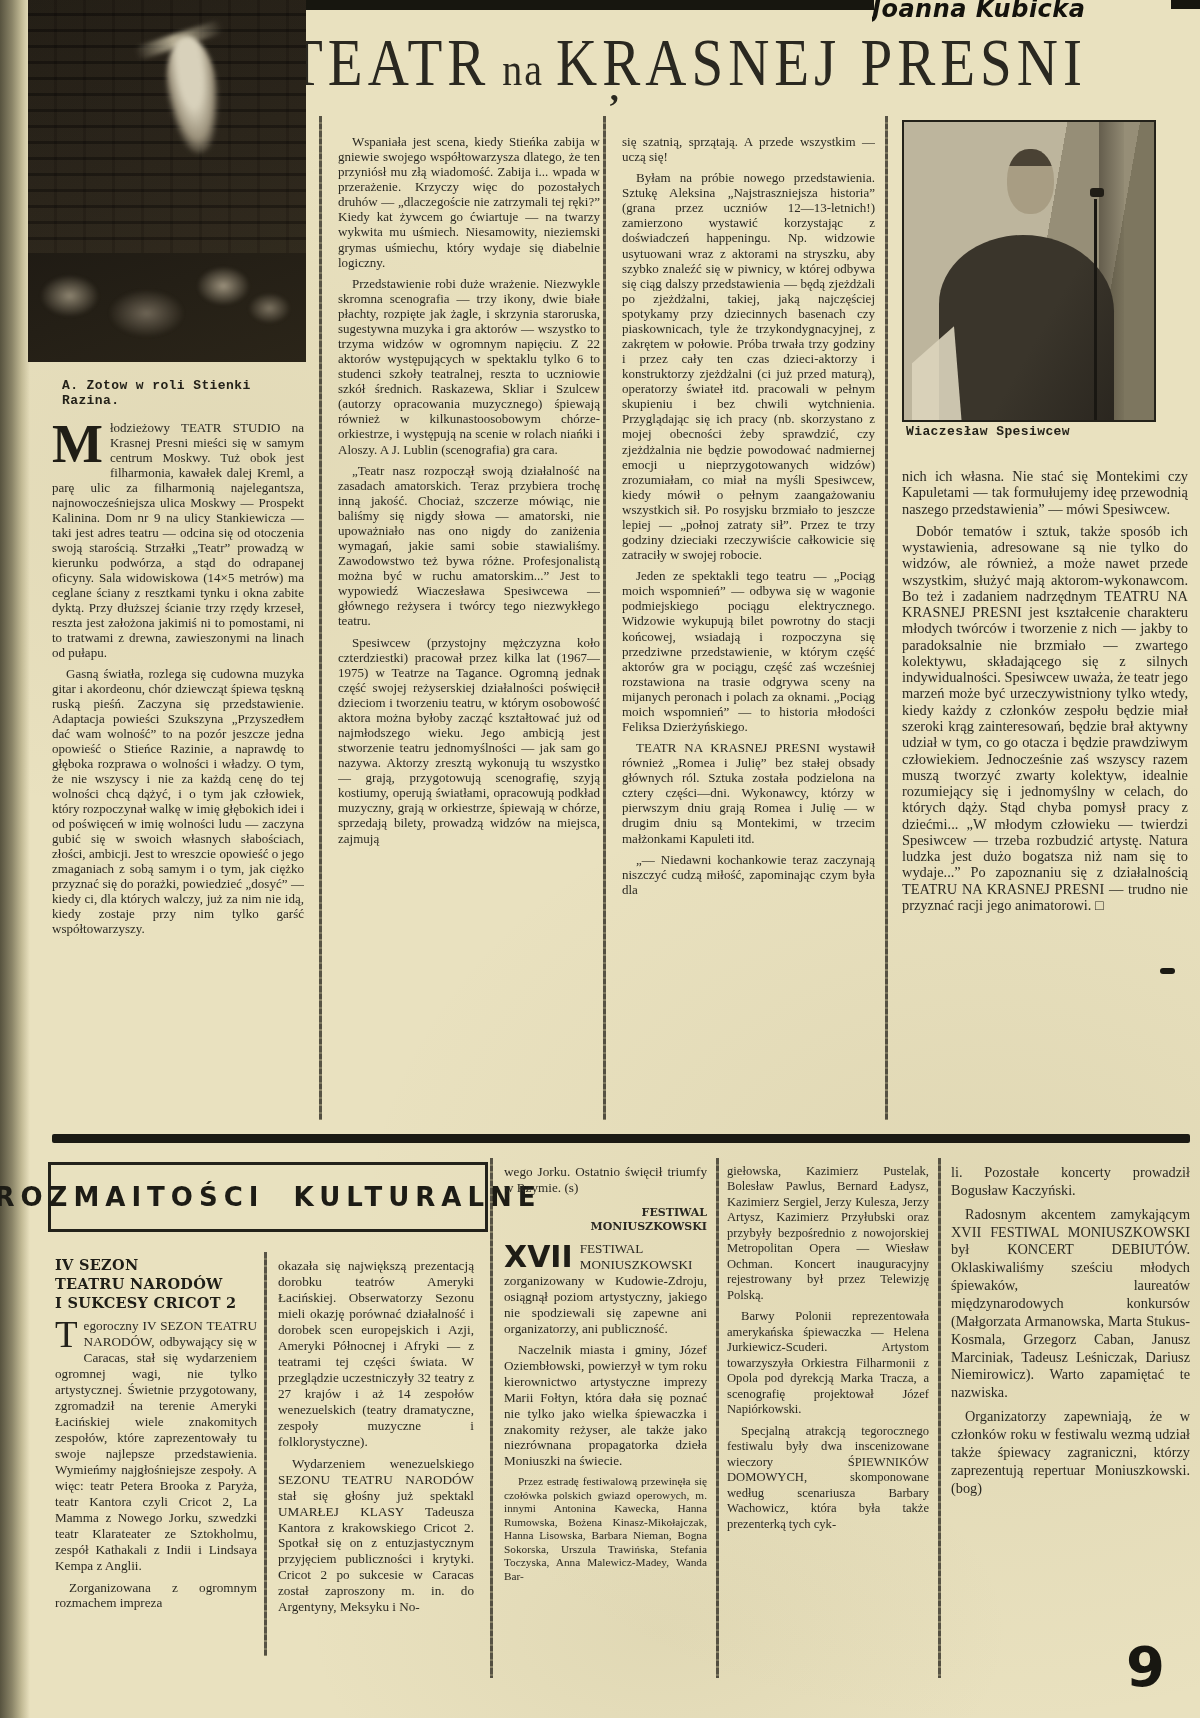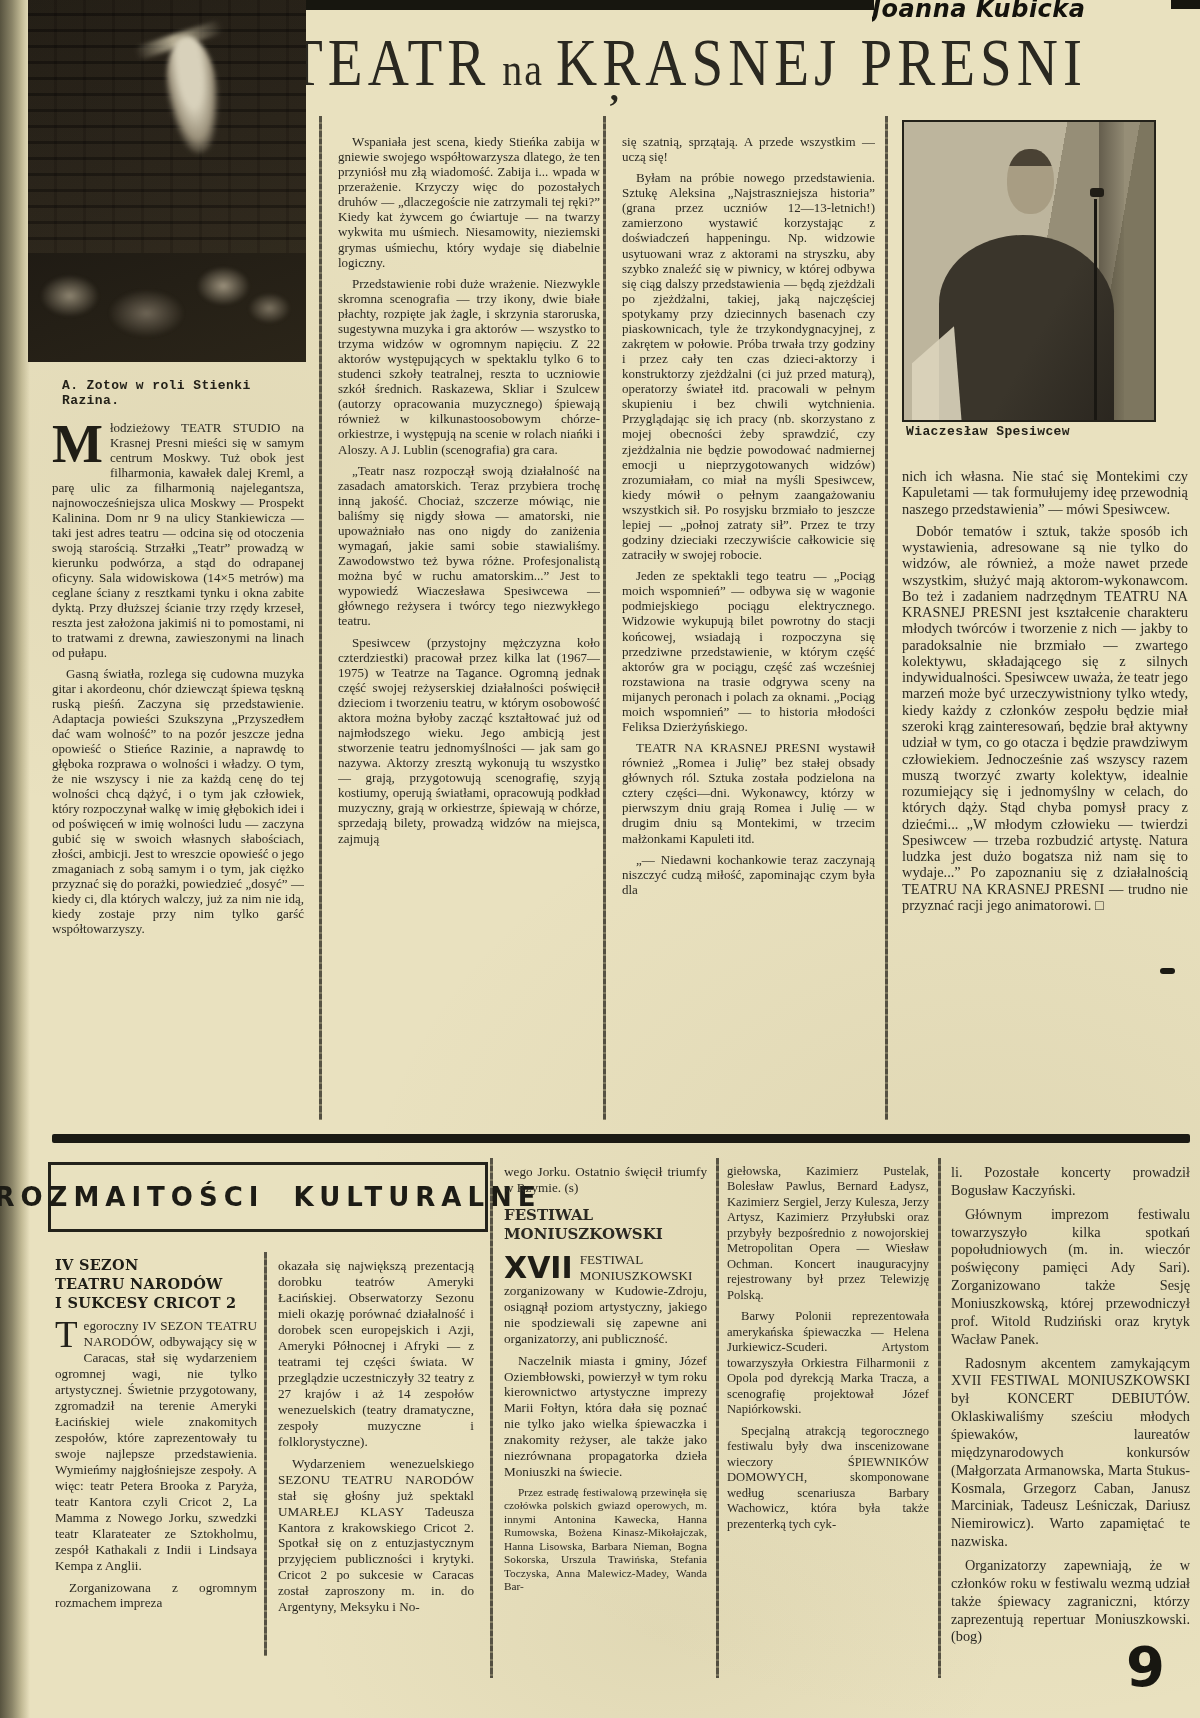--- a/index.html
+++ b/index.html
@@ -84,21 +84,21 @@
     display:flex;align-items:center;justify-content:center;background:rgba(233,225,191,.3);}
   .kult-title{font-family:"DejaVu Sans",sans-serif;font-weight:800;font-size:26px;letter-spacing:6px;word-spacing:14px;color:#1d1c15;white-space:nowrap;}
 
   .subhead{position:absolute;text-align:left;font-family:"DejaVu Serif",serif;font-weight:700;font-size:14.5px;line-height:1.3;color:#1f1e17;letter-spacing:.3px;}
   .bcol{text-align:justify;}
   #colA{left:55px;top:1318px;width:202px;height:354px;font-size:13.2px;line-height:1.21;}
   #colB{left:278px;top:1258px;width:196px;height:412px;font-size:13.2px;line-height:1.21;}
   #colC{left:504px;top:1164px;width:203px;height:512px;font-size:13.2px;line-height:1.2;}
   #colD{left:727px;top:1164px;width:202px;height:512px;font-size:12.6px;line-height:1.23;}
   #colE{left:951px;top:1164px;width:239px;height:510px;font-size:14.3px;line-height:1.25;}
-  .bcol .inhead{text-align:left;font-family:"DejaVu Serif",serif;font-weight:700;font-size:15px;line-height:1.3;
+  .bcol .inhead{text-align:right;font-family:"DejaVu Serif",serif;font-weight:700;font-size:11px;line-height:1.3;
     margin:10px 0 7px 0;text-indent:0;}
   .col p.small{font-size:11.3px;line-height:1.2;}
 
   .page-num{position:absolute;left:1126px;top:1634px;font-family:"DejaVu Sans",sans-serif;font-weight:700;font-size:56px;color:#181711;}
 </style>
 </head>
 <body>
 
 <div id="page">
 
@@ -208,20 +208,19 @@
   </div>
 
   <div class="col bcol" id="colD">
     <p class="noindent">giełowska, Kazimierz Pustelak, Bolesław Pawlus, Bernard Ładysz, Kazimierz Sergiel, Jerzy Kulesza, Jerzy Artysz, Kazimierz Przyłubski oraz przybyły bezpośrednio z nowojorskiej Metropolitan Opera — Wiesław Ochman. Koncert inauguracyjny rejestrowany był przez Telewizję Polską.</p>
     <p>Barwy Polonii reprezentowała amerykańska śpiewaczka — Helena Jurkiewicz-Scuderi. Artystom towarzyszyła Orkiestra Filharmonii z Opola pod dyrekcją Marka Tracza, a scenografię projektował Józef Napiórkowski.</p>
     <p>Specjalną atrakcją tegorocznego festiwalu były dwa inscenizowane wieczory ŚPIEWNIKÓW DOMOWYCH, skomponowane według scenariusza Barbary Wachowicz, która była także prezenterką tych cyk-</p>
   </div>
 
   <div class="col bcol" id="colE">
     <p class="noindent">li. Pozostałe koncerty prowadził Bogusław Kaczyński.</p>
-    <p>Głównym imprezom festiwalu towarzyszyło kilka spotkań popołudniowych (m. in. wieczór poświęcony pamięci Ady Sari). Zorganizowano także Sesję Moniuszkowską, której przewodniczył prof. Witold Rudziński oraz krytyk Wacław Panek.</p>
     <p>Radosnym akcentem zamykającym XVII FESTIWAL MONIUSZKOWSKI był KONCERT DEBIUTÓW. Oklaskiwaliśmy sześciu młodych śpiewaków, laureatów międzynarodowych konkursów (Małgorzata Armanowska, Marta Stukus-Kosmala, Grzegorz Caban, Janusz Marciniak, Tadeusz Leśniczak, Dariusz Niemirowicz). Warto zapamiętać te nazwiska.</p>
     <p>Organizatorzy zapewniają, że w członków roku w festiwalu wezmą udział także śpiewacy zagraniczni, którzy zaprezentują repertuar Moniuszkowski. (bog)</p>
   </div>
 
   <div class="page-num">9</div>
 
 </div>
 
 </body></html>

